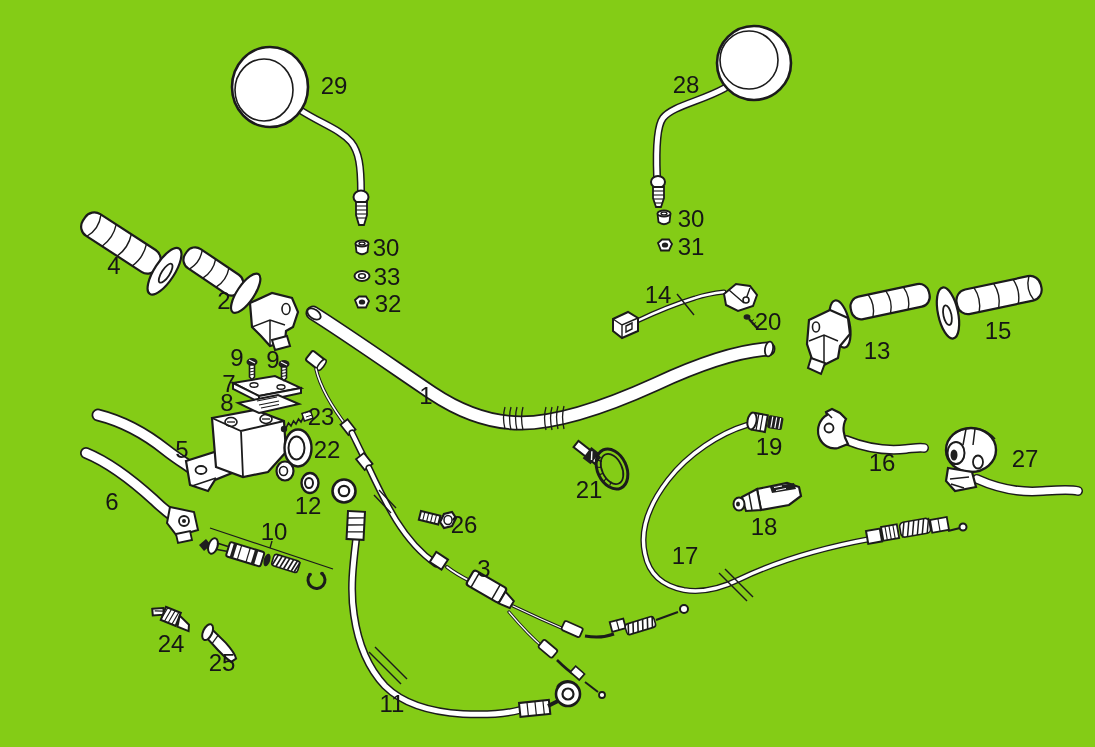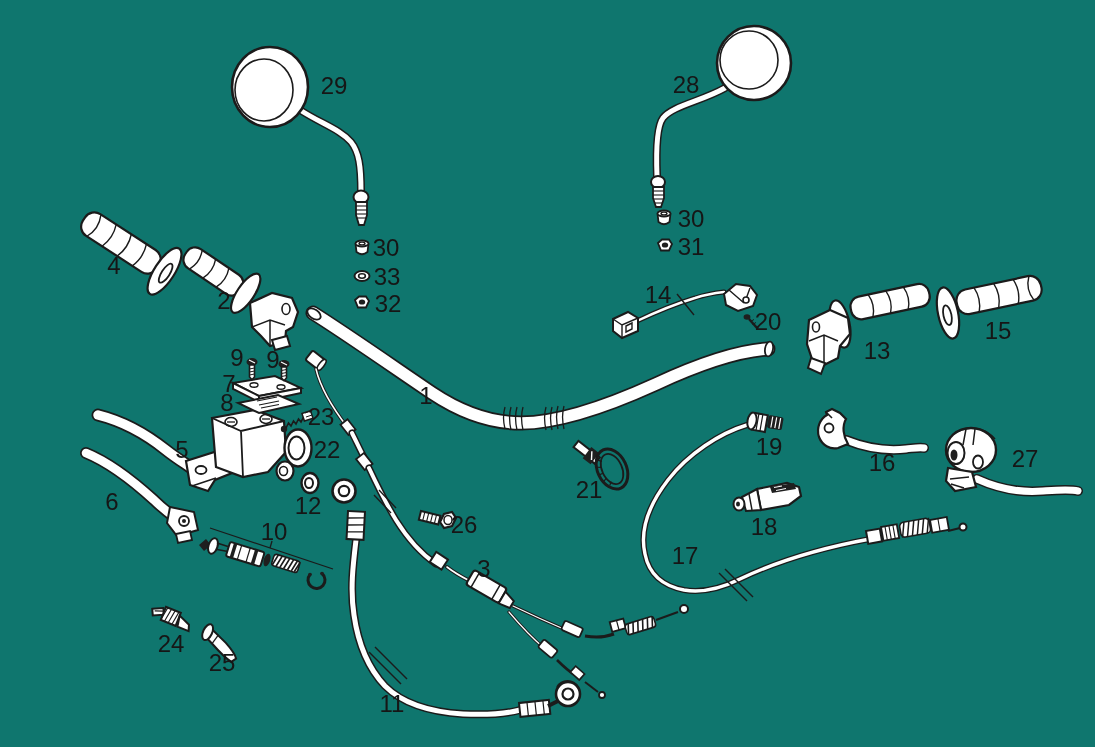--- a/index.html
+++ b/index.html
@@ -1,16 +1,16 @@
 <!DOCTYPE html>
 <html><head>
 <meta charset="utf-8">
 <style>
   html,body{margin:0;padding:0;background:#fff;}
-  #stage{position:relative;width:1095px;height:747px;background:#0f766e;overflow:hidden;
+  #stage{position:relative;width:1095px;height:747px;background:#84cc16;overflow:hidden;
          font-family:"Liberation Sans",sans-serif;}
   .ln{fill:none;stroke:#1b1b1b;}
   .w{fill:#ffffff;stroke:#1b1b1b;}
   .dk{fill:#1f1f1f;stroke:none;}
   text.callout{fill:#161616;font-size:24px;font-family:"Liberation Sans",sans-serif;
                text-anchor:middle;dominant-baseline:central;}
 </style>
 </head>
 <body>
 

